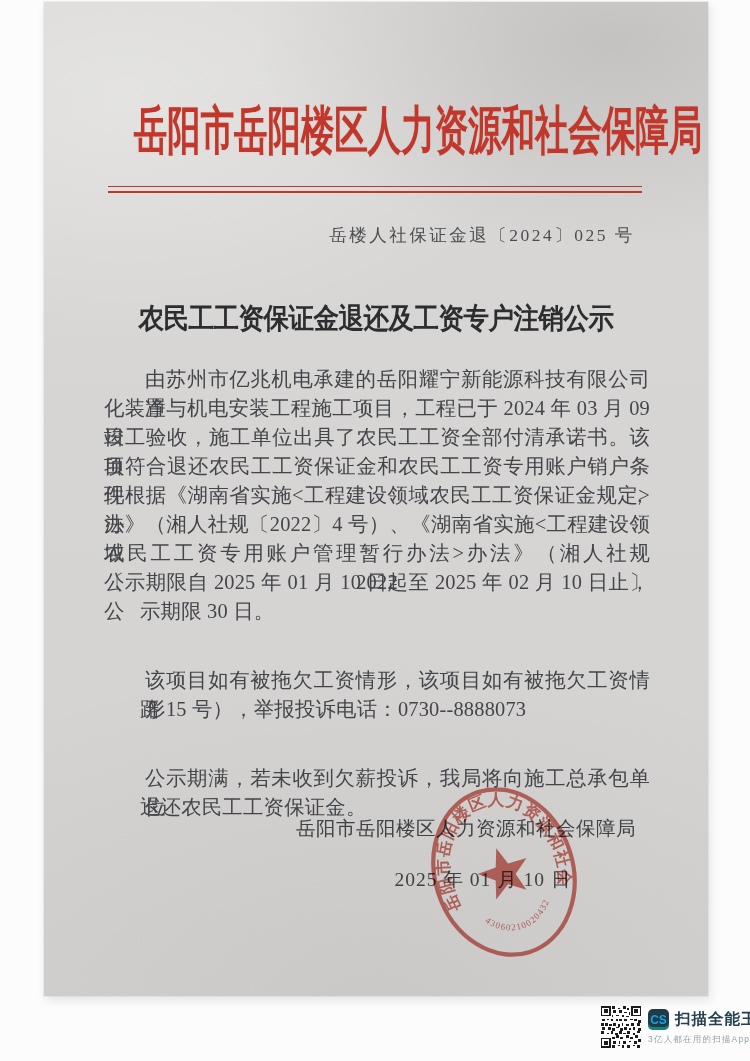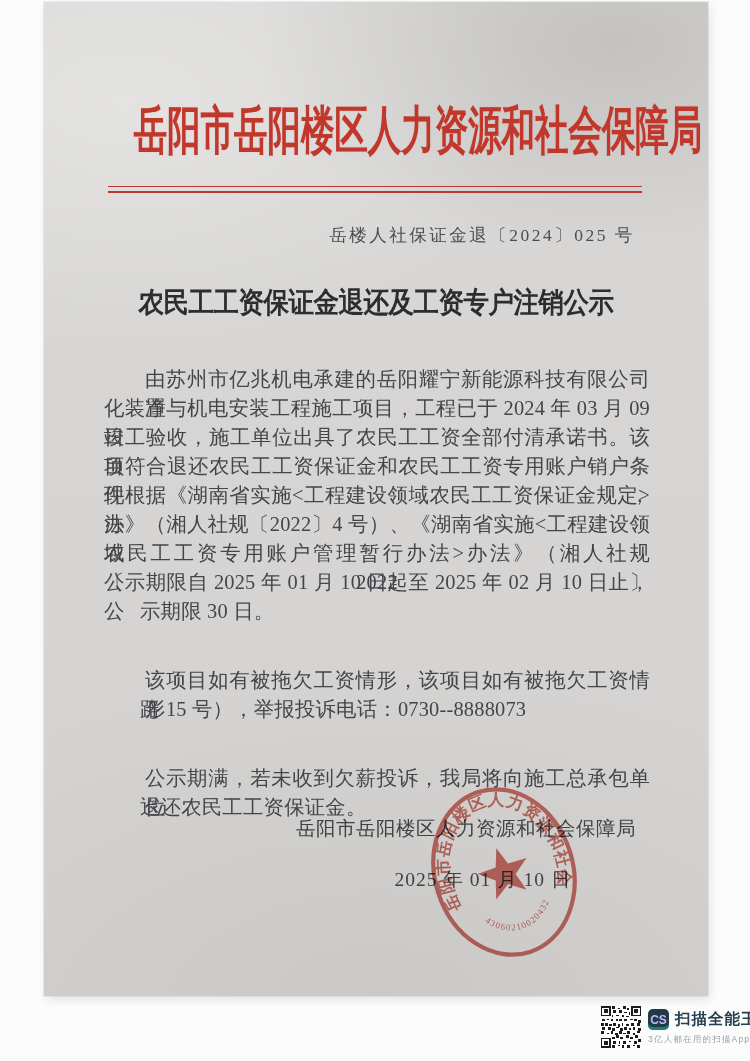--- a/index.html
+++ b/index.html
@@ -32,21 +32,21 @@
     border-top:1.6px solid #bb392c;border-bottom:2.4px solid #bb392c;
   }
   
   .doc-number{
     position:absolute;left:0;right:0;top:221px;text-align:center;
     font-size:17.5px;color:#4b4d50;letter-spacing:2.5px;
     transform:translateX(106px);white-space:nowrap;
   }
   
   .doc-title{
-    position:absolute;left:0;right:0;top:280px;text-align:center;margin:0;
+    position:absolute;left:0;right:0;top:280px;text-align:center;margin:16px;
   }
   .doc-title span{
     display:inline-block;font-size:25.5px;font-weight:bold;color:#2c2d2f;
     letter-spacing:-0.5px;transform:scaleY(1.12);transform-origin:center;
     white-space:nowrap;
   }
   
   .doc-body{
     position:absolute;left:60px;top:323px;width:546px;
     font-size:20.4px;color:#43454a;
@@ -77,21 +77,21 @@
   }
   
   .watermark{
     position:absolute;left:601px;top:1006px;display:flex;align-items:flex-start;gap:7px;
   }
   .qr{width:40px;height:42px;}
   .wm-text{padding-top:3px;}
   .wm-row{display:flex;align-items:center;gap:6px;}
   .cs-badge{
     width:21px;height:21px;border-radius:5px;background:#203a46;
-    color:#c4b5fd;font-family:"Liberation Sans","DejaVu Sans",sans-serif;
+    color:#0ea5e9;font-family:"Liberation Sans","DejaVu Sans",sans-serif;
     font-weight:bold;font-size:12px;display:flex;align-items:center;justify-content:center;
     box-shadow:inset 0 -3px 0 rgba(26,188,156,0.55);
   }
   .wm-title{
     font-family:"Liberation Sans","DejaVu Sans",sans-serif;
     font-size:15.5px;font-weight:bold;color:#24404e;letter-spacing:1px;white-space:nowrap;
   }
   .wm-sub{
     margin-top:4px;font-family:"Liberation Sans","DejaVu Sans",sans-serif;
     font-size:8.5px;color:#97a0a6;letter-spacing:1.2px;white-space:nowrap;

